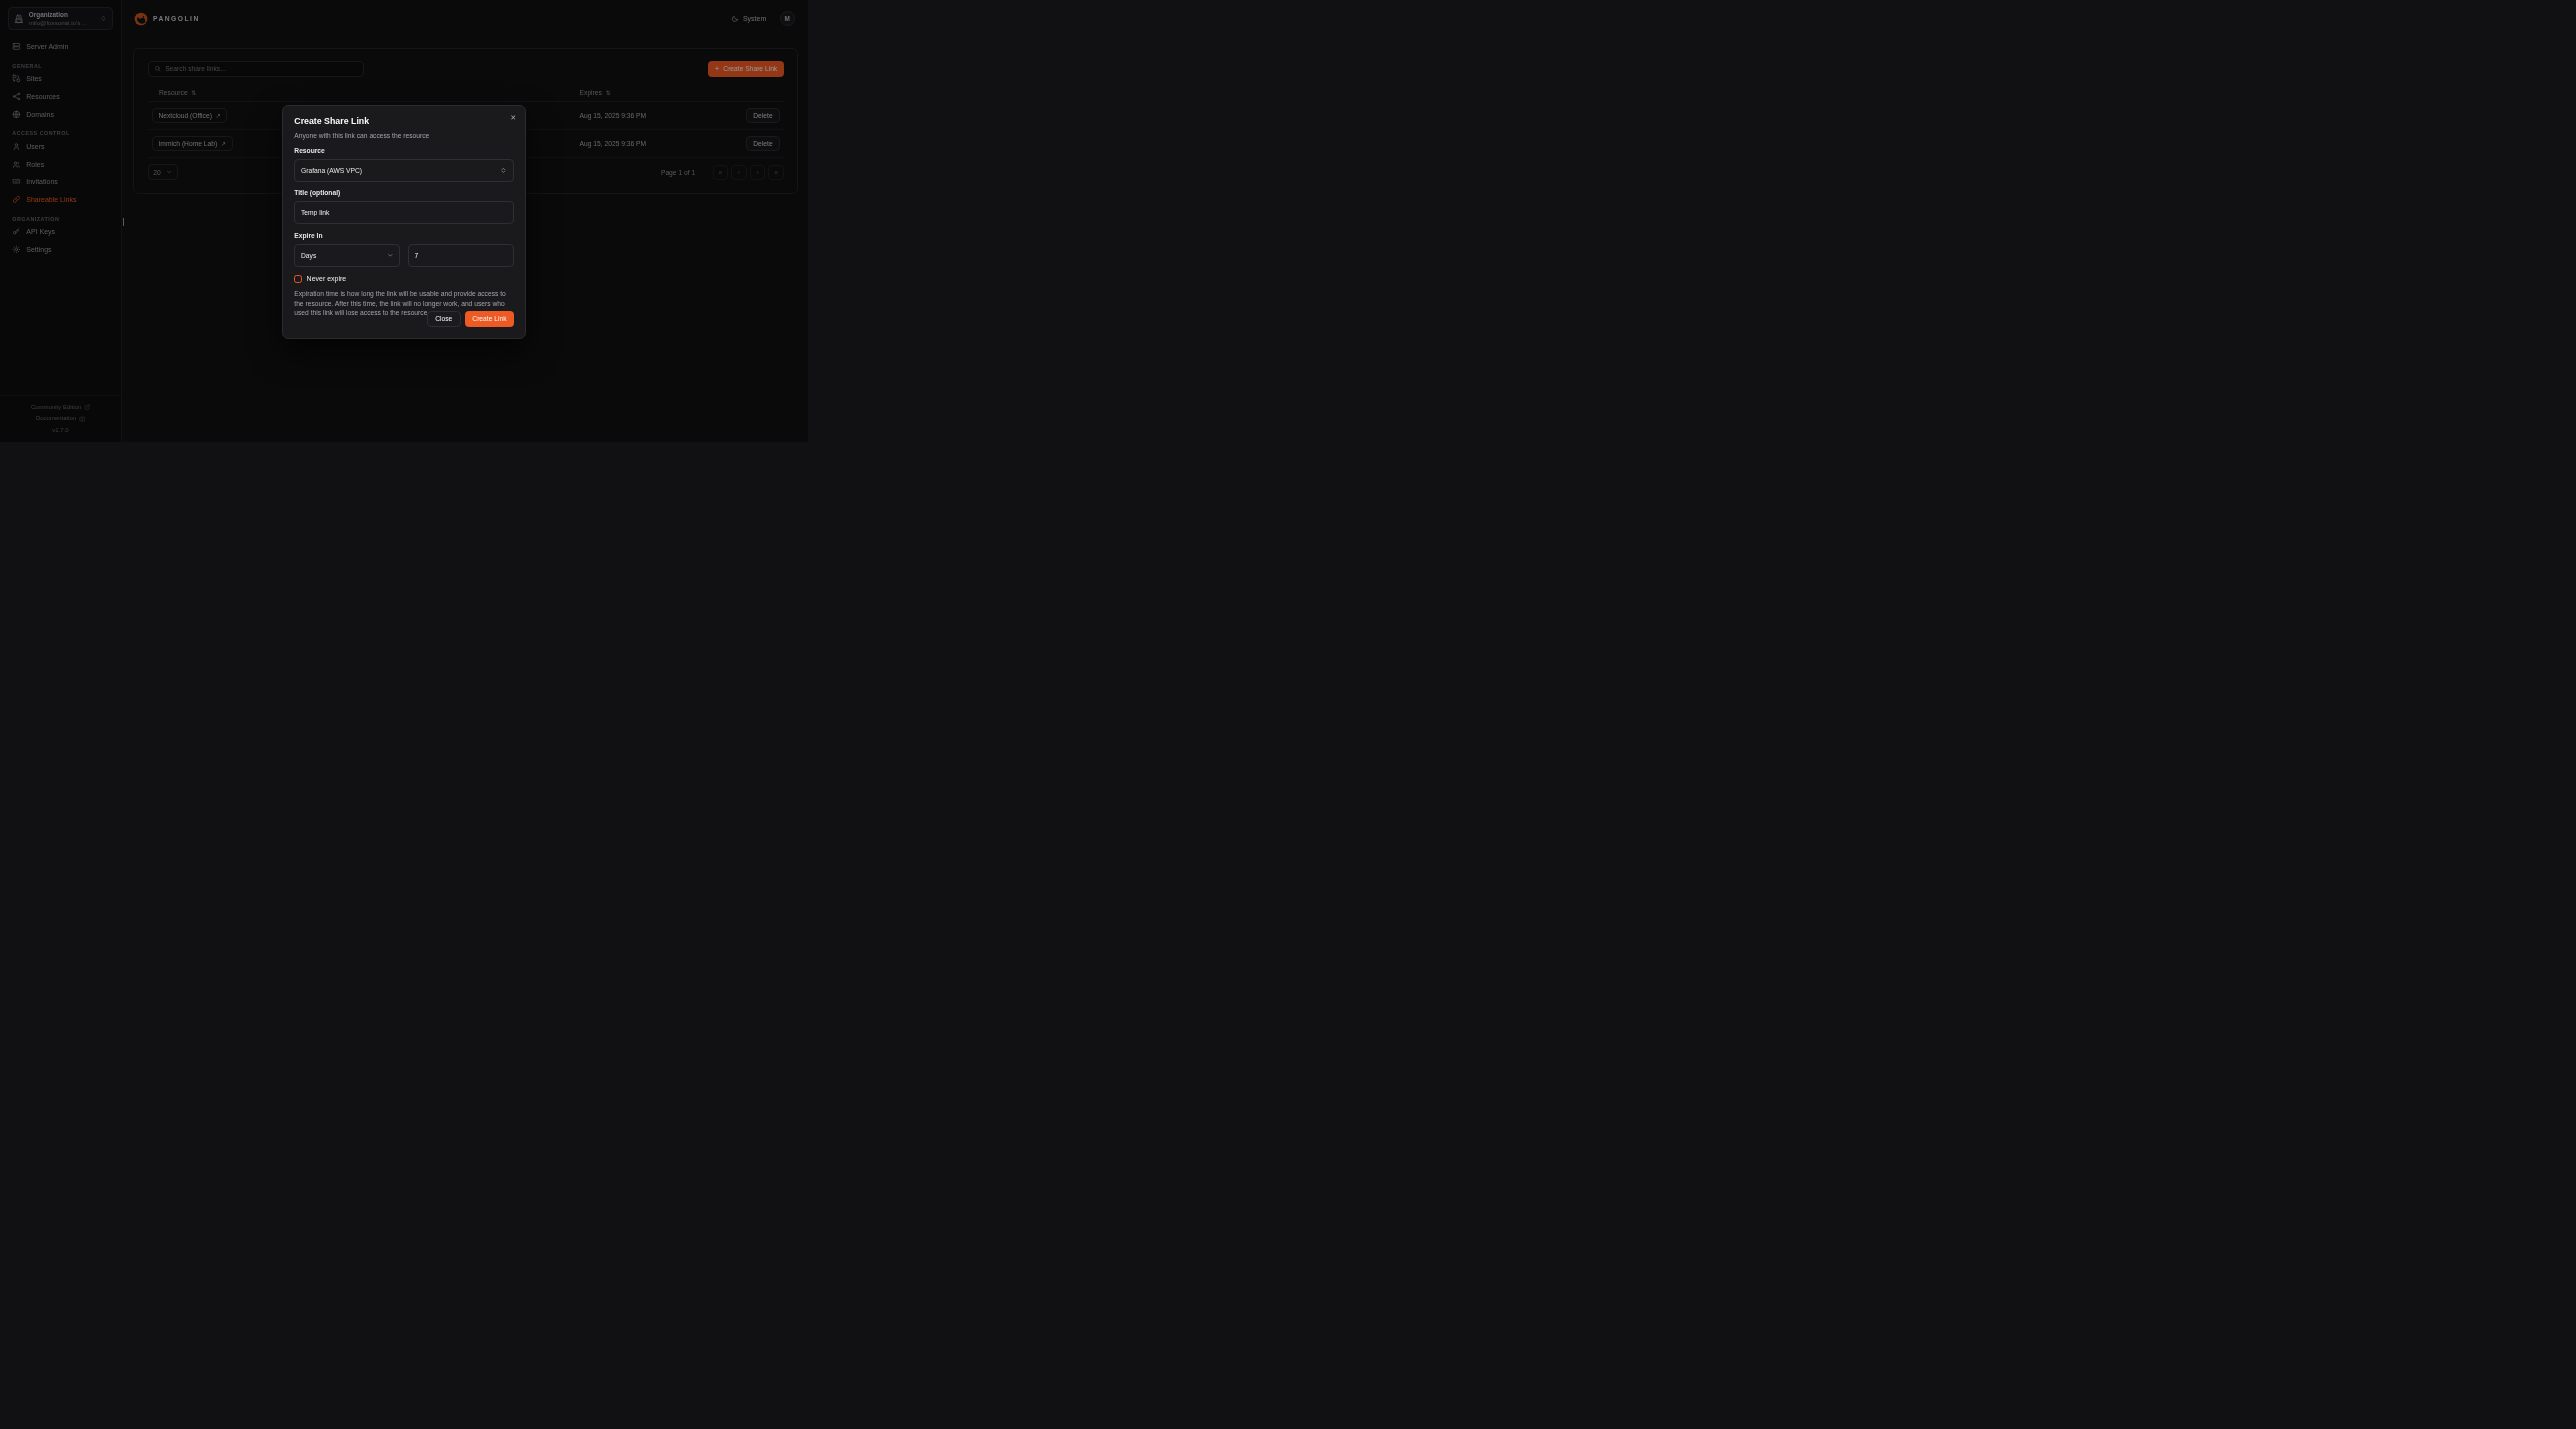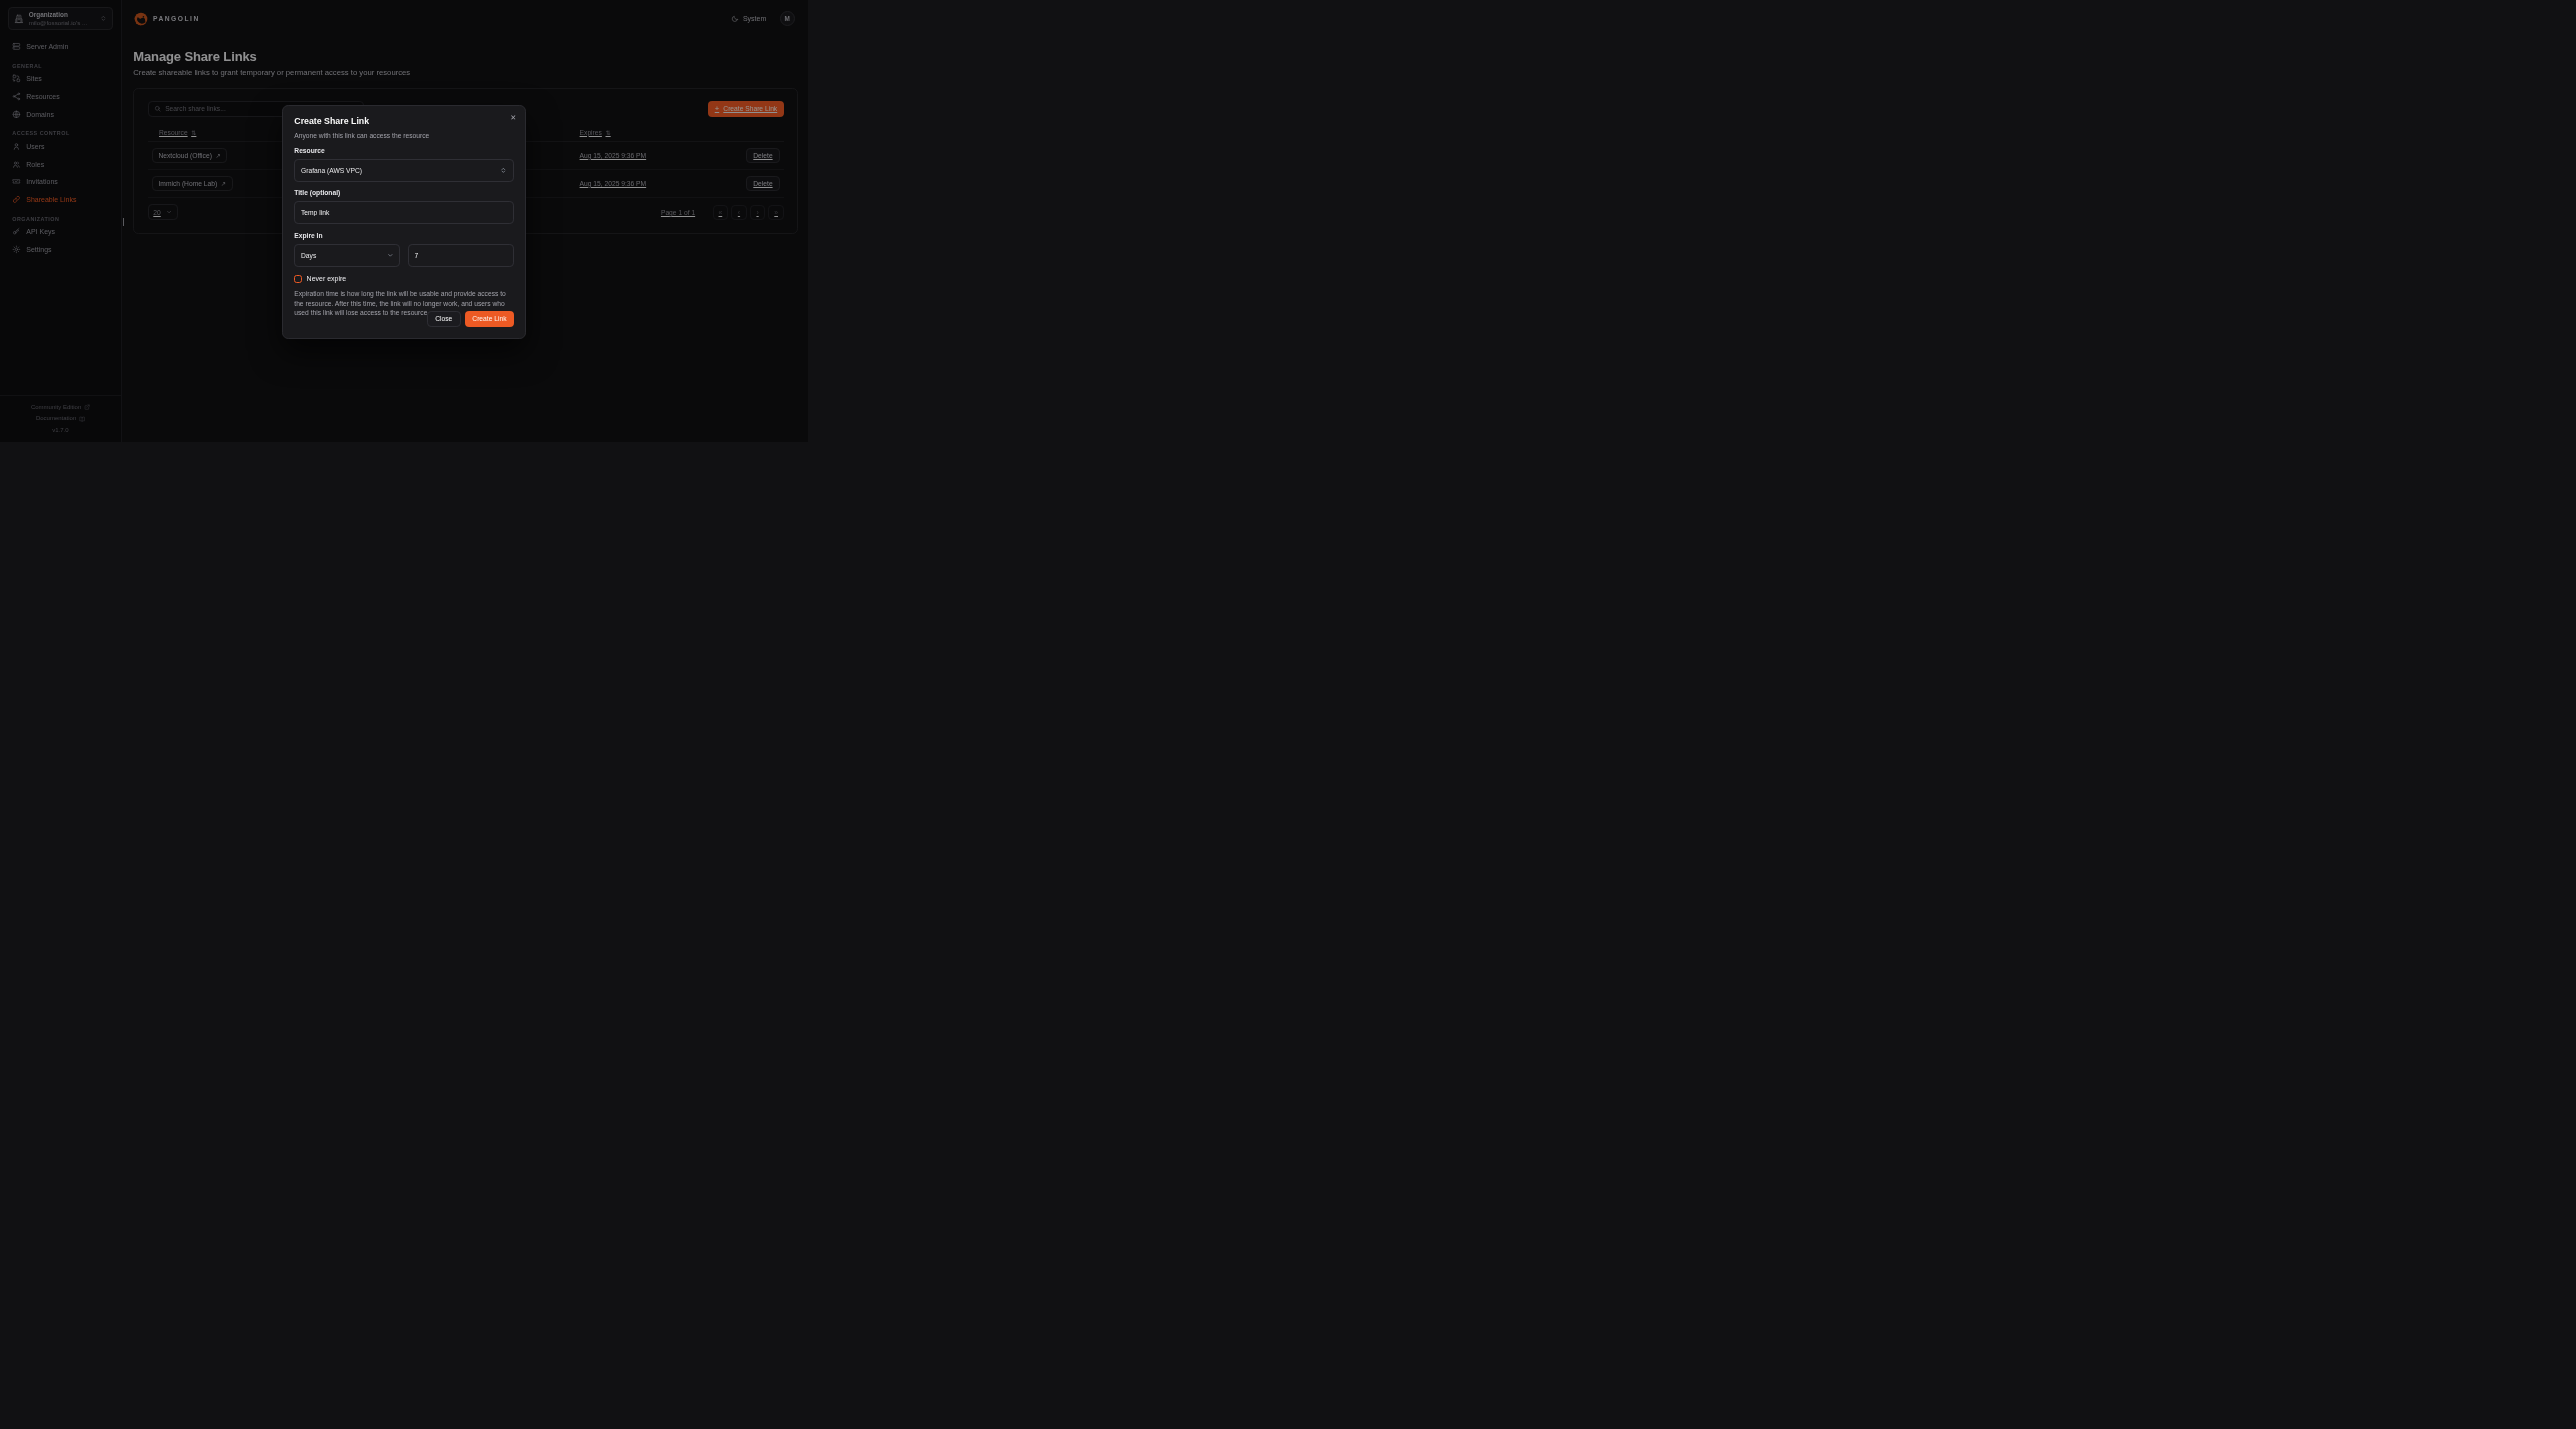--- a/index.html
+++ b/index.html
@@ -48,21 +48,21 @@
   .theme .ic { width:7.7px; height:7.7px; }
   .avatar { width:15px; height:15px; border-radius:50%; background:#19191c; border:0.5px solid #2e2e33;
     display:flex; align-items:center; justify-content:center; font-size:6.4px; font-weight:700;
     color:#b0b0b7; cursor:pointer; }
 
   .page-head { padding:12.4px 11.3px 0; }
   .page-title { font-size:13px; font-weight:800; color:#e8e8ea; letter-spacing:-.01em; }
   .page-sub { margin-top:3.6px; font-size:7.7px; color:#b4b4bb; }
 
   .card { margin:11.3px 10.3px 0 11.3px; width:665px; border:0.5px solid #222226; border-radius:5.2px;
-    padding:11.3px 13.4px 12.4px; background:#111113;text-decoration:underline; }
+    padding:11.3px 13.4px 12.4px; background:#111113; }
   .toolbar { display:flex; align-items:center; justify-content:space-between; }
   .search { width:216px; height:16px; border:0.5px solid #26262b; background:#0e0e10; border-radius:4.1px;
     display:flex; align-items:center; gap:4.1px; padding:0 5.2px; }
   .search .ic { width:7.2px; height:7.2px; color:#6f6f77; stroke-width:2; }
   .search input { flex:1; background:transparent; border:none; outline:none; color:#d6d6da;
     font-size:6.7px; font-family:inherit; }
   .search input::placeholder { color:#717179; }
   .btn-primary { height:16px; border:none; border-radius:4.1px; background:#ed5a24; color:#f8f0ea;
     font-size:6.7px; font-weight:500; font-family:inherit; display:flex; align-items:center; gap:4.1px;
     padding:0 6.7px; cursor:pointer; }
@@ -274,24 +274,20 @@
           <path d="M20 13.8A8.2 8.2 0 0 1 10.2 4a8.2 8.2 0 1 0 9.8 9.8z"></path>
         </svg>
         <span>System</span>
       </div>
       <div class="avatar">
         <span>M</span>
       </div>
     </div>
   </div>
 
-  <div class="page-head">
-    <div class="page-title">Manage Share Links</div>
-    <div class="page-sub">Create shareable links to grant temporary or permanent access to your resources</div>
-  </div>
 
   <section class="card">
     <div class="toolbar">
       <div class="search">
         <svg class="ic" viewBox="0 0 24 24">
           <circle cx="11" cy="11" r="6.5"></circle>
             <path d="M20.5 20.5 15.8 15.8"></path>
         </svg>
         <input placeholder="Search share links..." style="">
       </div>

